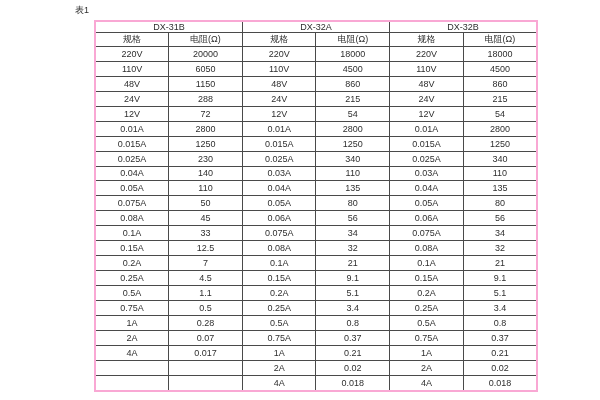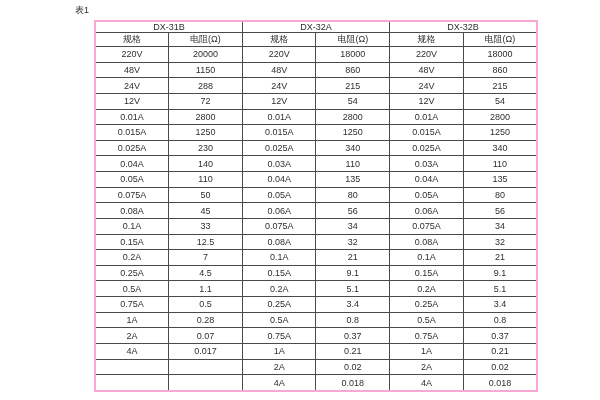--- a/index.html
+++ b/index.html
@@ -79,20 +79,28 @@
     <tbody id="table-body">
         <tr>
           <td>220V</td>
           <td>20000</td>
           <td>220V</td>
           <td>18000</td>
           <td>220V</td>
           <td>18000</td>
         </tr>
         <tr>
+          <td>110V</td>
+          <td>6050</td>
+          <td>110V</td>
+          <td>4500</td>
+          <td>110V</td>
+          <td>4500</td>
+        </tr>
+        <tr>
           <td>48V</td>
           <td>1150</td>
           <td>48V</td>
           <td>860</td>
           <td>48V</td>
           <td>860</td>
         </tr>
         <tr>
           <td>24V</td>
           <td>288</td>

